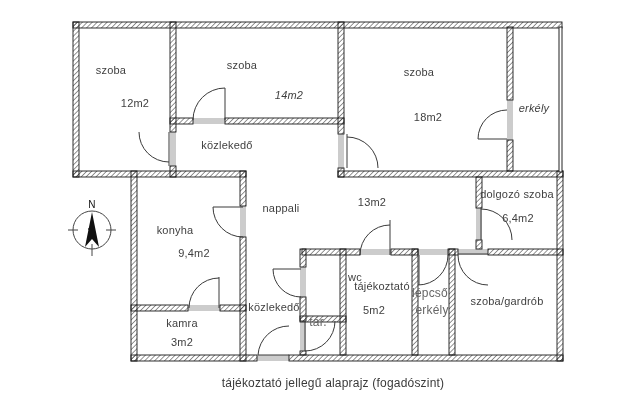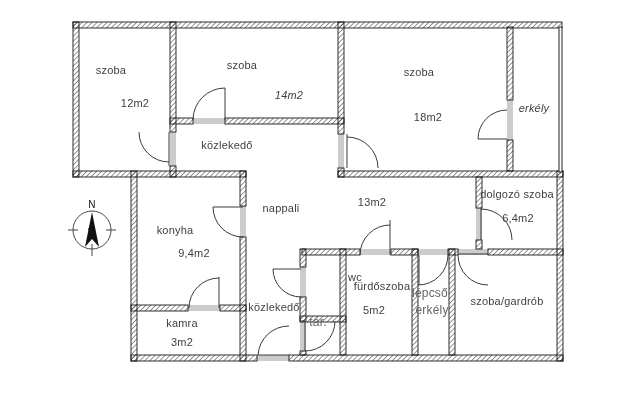--- a/index.html
+++ b/index.html
@@ -130,25 +130,26 @@
   <div class="lbl" style="left:175px;top:230px;">konyha</div>
   <div class="lbl" style="left:194px;top:253px;text-align:right;">9,4m2</div>
 
   <div class="lbl" style="left:182px;top:323px;">kamra</div>
   <div class="lbl" style="left:182px;top:342px;">3m2</div>
 
   <div class="lbl" style="left:274px;top:307px;">közlekedő</div>
 
   <div class="lbl" style="left:326px;top:277px;margin-left:29px;">wc</div>
 
-  <div class="lbl" style="left:382px;top:286px;">fürdőszoba</div>
+  <div class="lbl" style="left:382px;top:286px;">tájékoztató</div>
   <div class="lbl" style="left:374px;top:310px;">5m2</div>
 
   <div class="lbl small" style="left:430px;top:293px;">lépcső</div>
   <div class="lbl small" style="left:432px;top:310px;">erkély</div>
   <div class="lbl small" style="left:318px;top:322px;">tár.</div>
 
   <div class="lbl" style="left:507px;top:301px;">szoba/gardrób</div>
 
   <div class="lbl nlabel" style="left:92px;top:204px;">N</div>
 
+  <div class="lbl caption" style="left:333px;top:383px;">tájékoztató jellegű alaprajz (fogadószint)</div>
 
 </div>
 
 </body></html>

